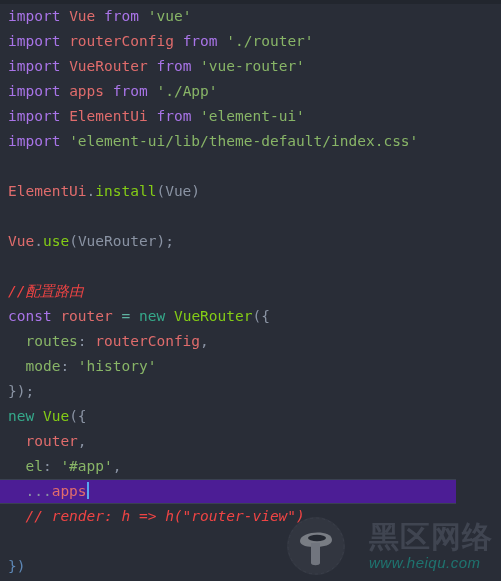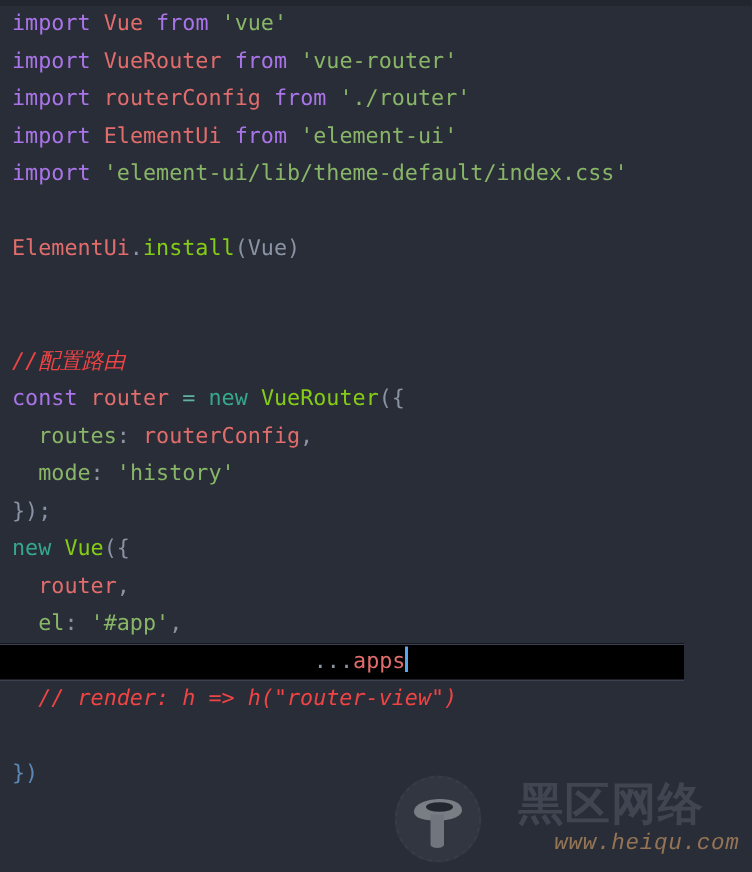--- a/index.html
+++ b/index.html
@@ -38,23 +38,22 @@
     position: relative;
     height: 25px;
     line-height: 25px;
     font-size: 14.5px;
     white-space: pre;
     padding-left: 8px;
     box-sizing: border-box;
     letter-spacing: 0px;
   }
   .line.active {
-    background: #000000;
+    background: #4c1d95;
     box-shadow: inset 0 1px 0 #3a4150, inset 0 -1px 0 #3a4150;
-    text-align: center;
   }
   
   .kw      { color: #a974e8; }   
   .kw2     { color: #35a88a; }   
   .ident   { color: #e06c6c; }   
   .type    { color: #84cc16; }   
   .str     { color: #88b567; }   
   .prop    { color: #88b567; }   
   .punct   { color: #8a93a3; }   
   .punct2  { color: #5d87b5; }   
@@ -94,45 +93,46 @@
     line-height: 1;
   }
   .wm-cn {
     font-family: "DejaVu Sans", "Liberation Sans", sans-serif;
     font-size: 30px;
     font-weight: bold;
     color: #575d6b;
     letter-spacing: 1px;
   }
   .wm-url {
-    font-family: Liberation Mono, monospace;
+    font-family: Liberation Sans, sans-serif;
     font-size: 15px;
     font-style: italic;
-    color: #fdba74;
+    color: #14b8a6;
     margin-top: 3px;
     letter-spacing: 0.5px;
-    margin-left: 24px;
   }
 </style>
 </head>
 <body>
 
 <div id="editor">
 
   <div class="top-strip"></div>
 
   <div class="code-area" id="code-area">
       <div class="line"><span class="kw">import</span><span class="punct"> </span><span class="ident">Vue</span><span class="punct"> </span><span class="kw">from</span><span class="punct"> </span><span class="str">'vue'</span></div>
+      <div class="line"><span class="kw">import</span><span class="punct"> </span><span class="ident">routerConfig</span><span class="punct"> </span><span class="kw">from</span><span class="punct"> </span><span class="str">'./router'</span></div>
       <div class="line"><span class="kw">import</span><span class="punct"> </span><span class="ident">VueRouter</span><span class="punct"> </span><span class="kw">from</span><span class="punct"> </span><span class="str">'vue-router'</span></div>
-      <div class="line"><span class="kw">import</span><span class="punct"> </span><span class="ident">routerConfig</span><span class="punct"> </span><span class="kw">from</span><span class="punct"> </span><span class="str">'./router'</span></div>
+      <div class="line"><span class="kw">import</span><span class="punct"> </span><span class="ident">apps</span><span class="punct"> </span><span class="kw">from</span><span class="punct"> </span><span class="str">'./App'</span></div>
       <div class="line"><span class="kw">import</span><span class="punct"> </span><span class="ident">ElementUi</span><span class="punct"> </span><span class="kw">from</span><span class="punct"> </span><span class="str">'element-ui'</span></div>
       <div class="line"><span class="kw">import</span><span class="punct"> </span><span class="str">'element-ui/lib/theme-default/index.css'</span></div>
       <div class="line"></div>
       <div class="line"><span class="ident">ElementUi</span><span class="punct">.</span><span class="type">install</span><span class="punct">(</span><span class="punct">Vue</span><span class="punct">)</span></div>
       <div class="line"></div>
+      <div class="line"><span class="ident">Vue</span><span class="punct">.</span><span class="type">use</span><span class="punct">(</span><span class="punct">VueRouter</span><span class="punct">);</span></div>
       <div class="line"></div>
       <div class="line"><span class="comment">//配置路由</span></div>
       <div class="line"><span class="kw">const</span><span class="punct"> </span><span class="ident">router</span><span class="punct"> </span><span class="op">=</span><span class="punct"> </span><span class="kw2">new</span><span class="punct"> </span><span class="type">VueRouter</span><span class="punct">({</span></div>
       <div class="line"><span class="prop">  routes</span><span class="punct">: </span><span class="ident">routerConfig</span><span class="punct">,</span></div>
       <div class="line"><span class="prop">  mode</span><span class="punct">: </span><span class="str">'history'</span></div>
       <div class="line"><span class="punct">});</span></div>
       <div class="line"><span class="kw2">new</span><span class="punct"> </span><span class="type">Vue</span><span class="punct">({</span></div>
       <div class="line"><span class="ident">  router</span><span class="punct">,</span></div>
       <div class="line"><span class="prop">  el</span><span class="punct">: </span><span class="str">'#app'</span><span class="punct">,</span></div>
       <div class="line active"><span class="punct">  ...</span><span class="ident">apps</span><span class="cursor"></span></div>

